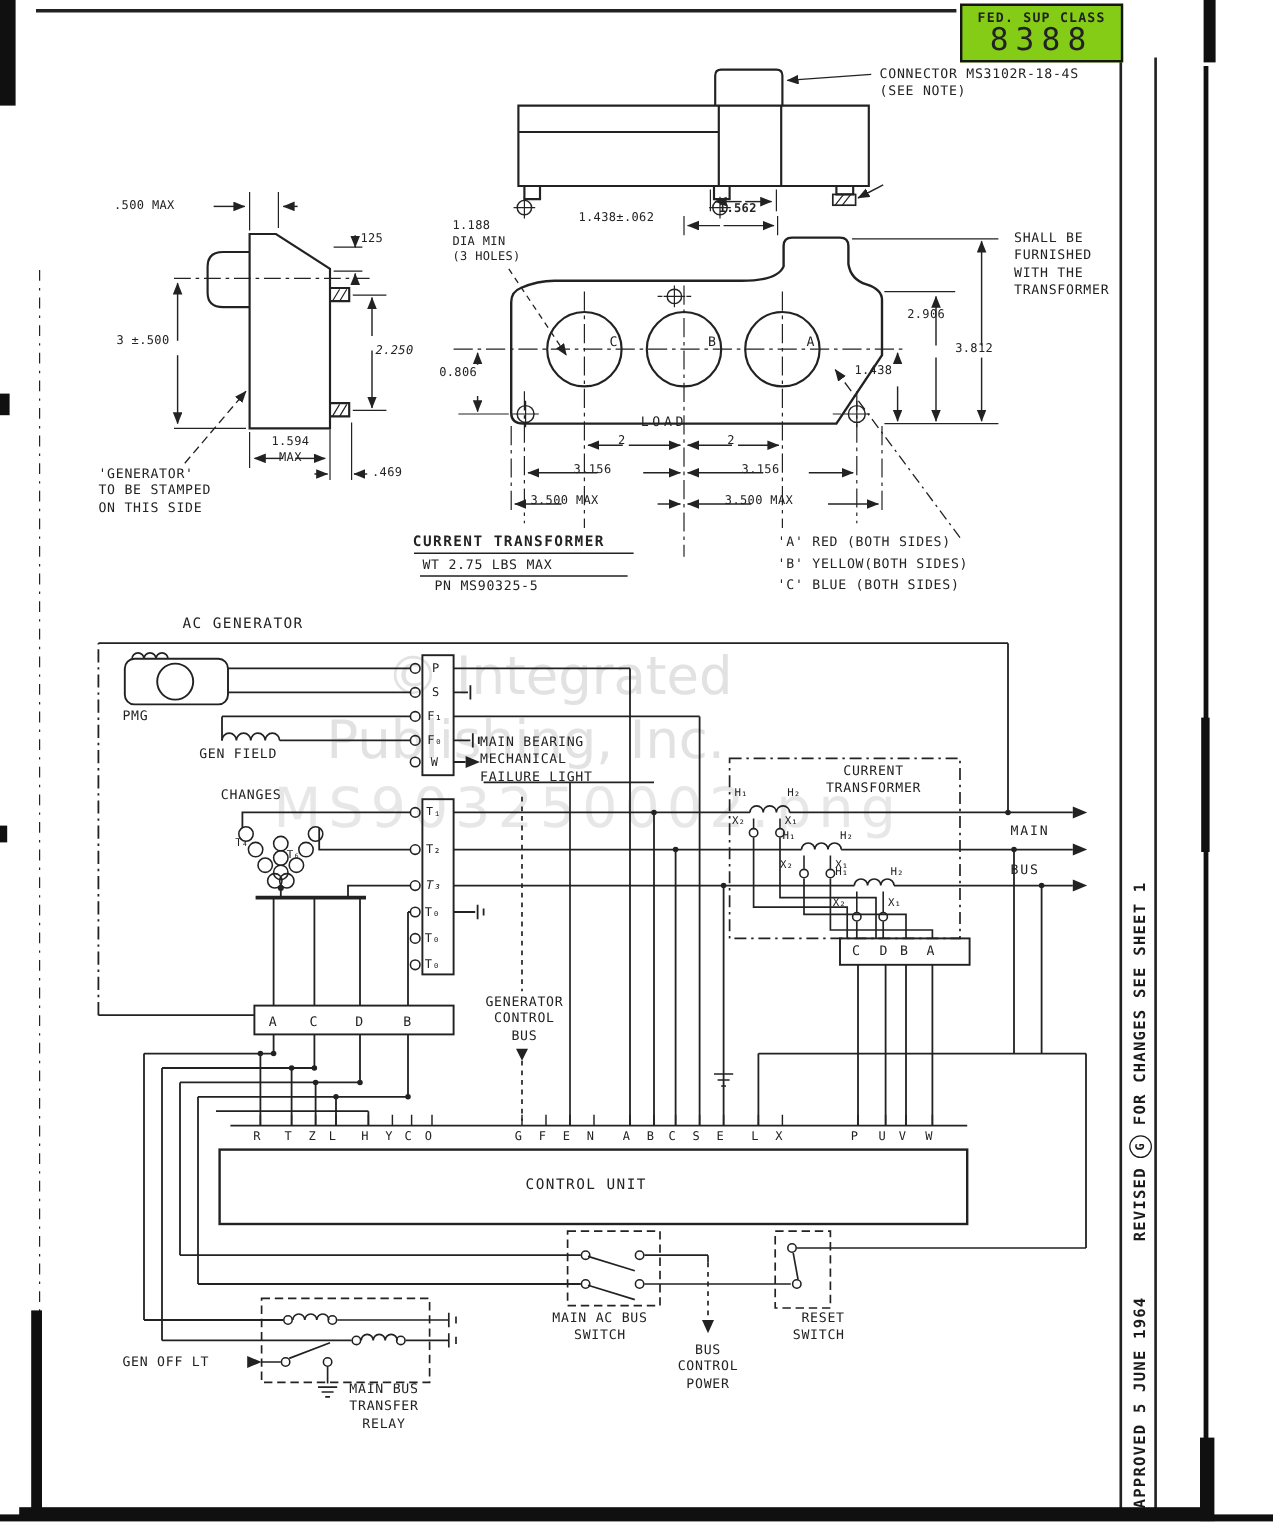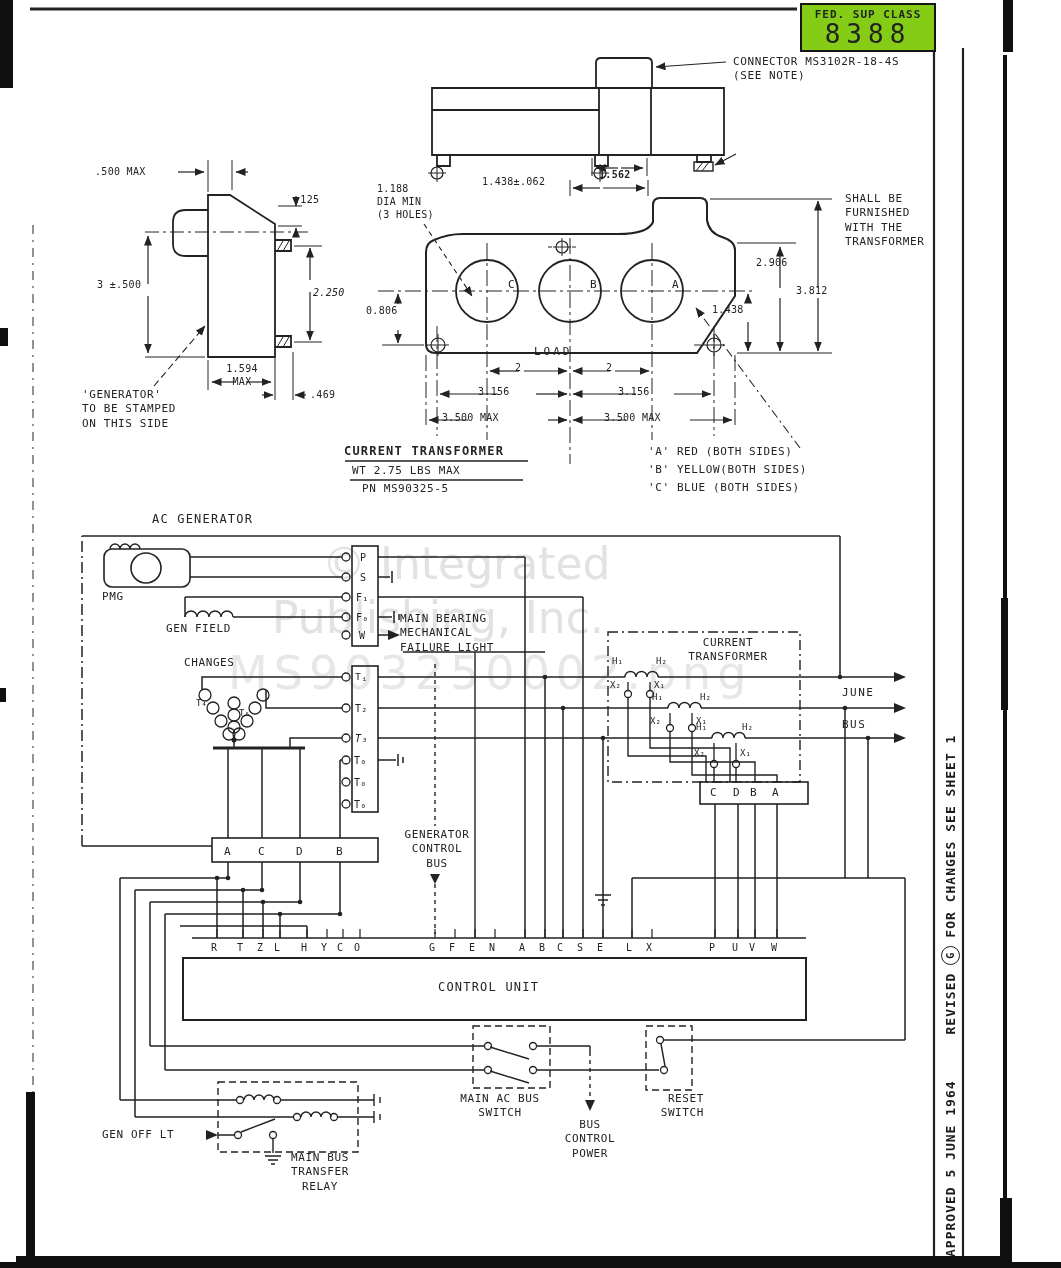--- a/index.html
+++ b/index.html
@@ -332,21 +332,21 @@
   <div class="lbl f9" style="left:650px;top:716px;">X₂</div>
   <div class="lbl f9" style="left:696px;top:716px;">X₁</div>
   <div class="lbl f9" style="left:696px;top:722px;">H₁</div>
   <div class="lbl f9" style="left:742px;top:722px;">H₂</div>
   <div class="lbl f9" style="left:694px;top:748px;">X₂</div>
   <div class="lbl f9" style="left:740px;top:748px;">X₁</div>
   <div class="lbl" style="left:710px;top:786px;">C</div>
   <div class="lbl" style="left:733px;top:786px;">D</div>
   <div class="lbl" style="left:750px;top:786px;">B</div>
   <div class="lbl" style="left:772px;top:786px;">A</div>
-  <div class="lbl" style="left:842px;top:686px;letter-spacing:1.5px;">JUNE</div>
+  <div class="lbl" style="left:842px;top:686px;letter-spacing:1.5px;">MAIN</div>
   <div class="lbl" style="left:842px;top:718px;letter-spacing:1.5px;">BUS</div>
   <div class="lbl c" style="left:399px;top:828px;width:76px;">GENERATOR
 CONTROL
 BUS</div>
   <div class="lbl f12" style="left:438px;top:980px;">CONTROL UNIT</div>
 
   <div class="lbl f10" style="left:211px;top:941px;">R</div>
   <div class="lbl f10" style="left:237px;top:941px;">T</div>
   <div class="lbl f10" style="left:257px;top:941px;">Z</div>
   <div class="lbl f10" style="left:274px;top:941px;">L</div>

